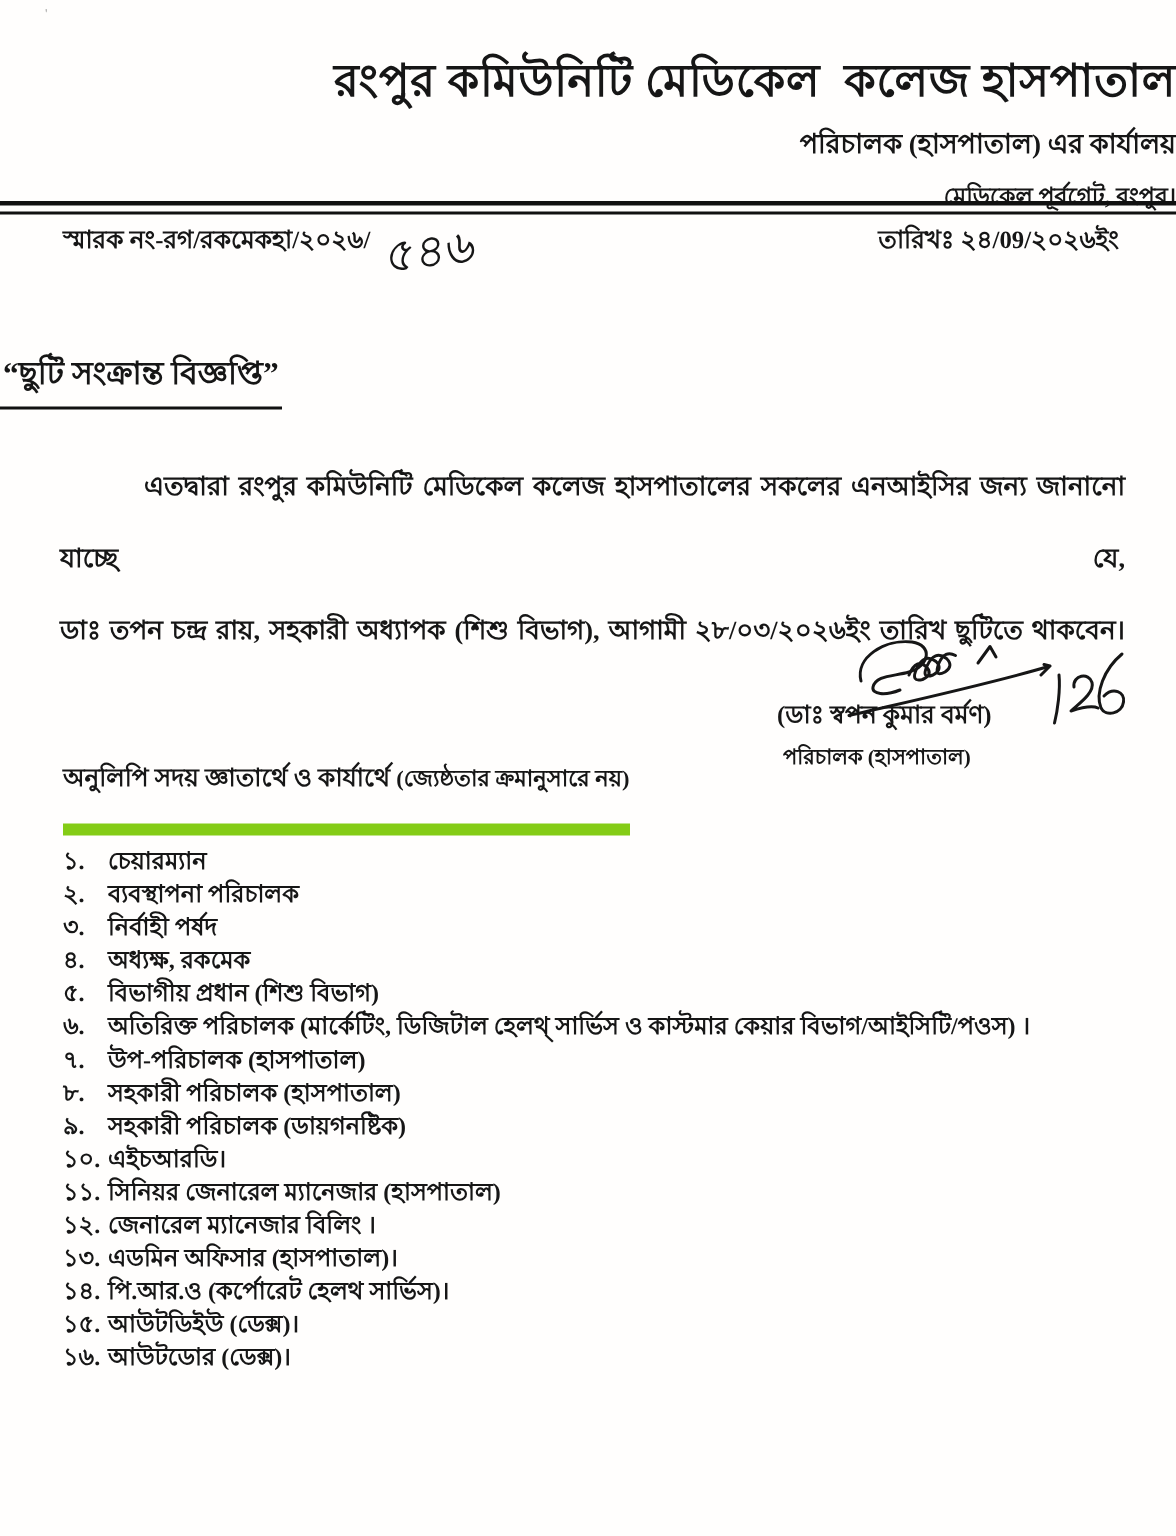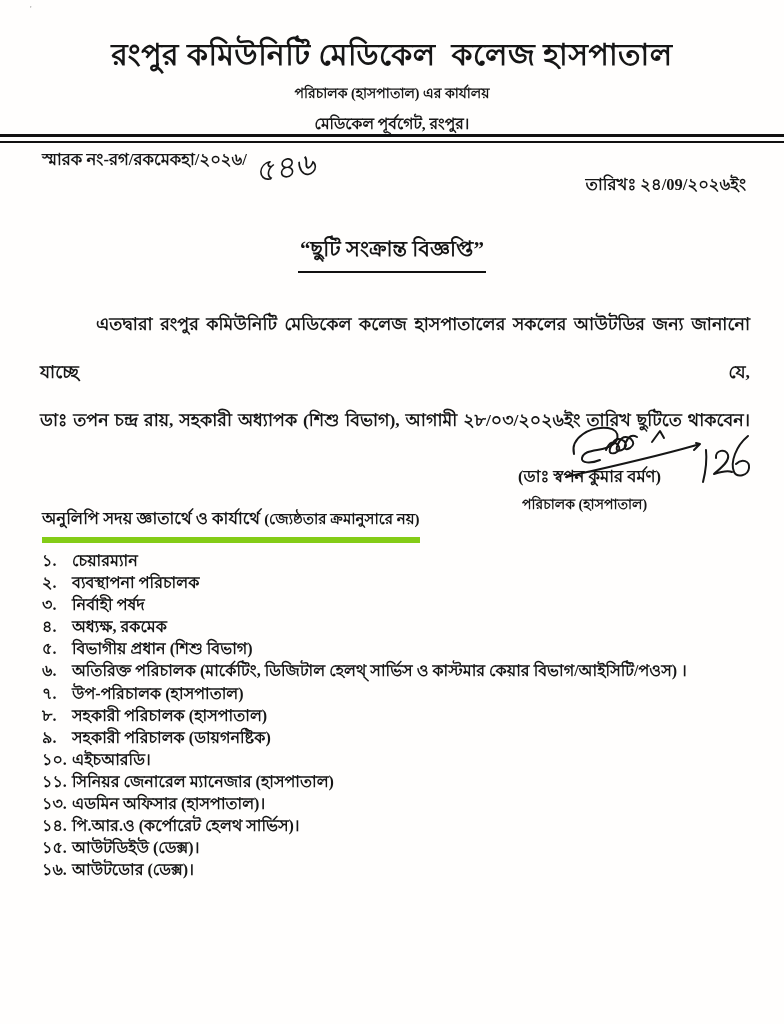--- a/index.html
+++ b/index.html
@@ -6,61 +6,61 @@
   .page{
     position:relative;
     width:784px;height:1024px;
     margin:0 auto;
     background:#fffefd;
     color:#161616;
     font-family:"Liberation Serif","DejaVu Serif",serif;
     overflow:hidden;
   }
   
-  .letterhead{position:absolute;top:38px;left:0;right:0;text-align:center;}
+  .letterhead{position:absolute;top:38px;left:0;right:0;text-align:right;}
   .org-name{font-size:30px;font-weight:800;letter-spacing:.5px;margin:0;line-height:1.15;white-space:pre;}
-  .office-line{font-size:14px;font-weight:700;margin-top:9px;}
+  .office-line{font-size:18px;font-weight:700;margin-top:9px;}
   .address-line{font-size:15.5px;font-weight:700;margin-top:6px;}
   
   .double-rule{
     position:absolute;top:134px;left:0;right:0;height:4px;
     border-top:3px solid #111;border-bottom:2px solid #111;
   }
   
   .memo-row{
     position:absolute;top:147px;left:42px;right:38px;
-    display:flex;justify-content:space-between;align-items:flex-end;
+    display:flex;justify-content:space-between;align-items:flex-start;
     font-size:16.5px;font-weight:700;
   }
   .ref-wrap{display:flex;align-items:flex-start;}
   .ref-handwritten{
     display:inline-block;font-size:31px;font-weight:500;
     transform:rotate(-7deg) skewX(-8deg);
     margin-left:10px;position:relative;top:-4px;
     font-family:"DejaVu Serif",serif;
   }
   
-  .notice-title{position:absolute;top:233px;left:0;right:0;text-align:center;}
+  .notice-title{position:absolute;top:233px;left:0;right:0;text-align:left;}
   .notice-title span{
     display:inline-block;font-size:21px;font-weight:800;
     border-bottom:2.5px solid #111;padding:0 2px 3px 2px;
   }
   
   .body-text{position:absolute;top:300px;left:40px;right:34px;font-size:17.5px;font-weight:600;}
   .body-line{line-height:48px;text-align:justify;text-align-last:justify;}
   .body-line.first{text-indent:56px;}
   
   .signature{position:absolute;top:420px;left:518px;width:246px;}
   .sig-scribble{position:absolute;left:42px;top:0;}
   .sig-name{font-size:16.5px;font-weight:700;margin-top:44px;}
   .sig-designation{font-size:14px;font-weight:700;margin-top:2px;margin-left:4px;}
   
   .distribution{position:absolute;top:506px;left:42px;right:26px;}
   .dist-heading{
-    display:inline-block;border-bottom:6px solid #84cc16;padding-bottom:4px;
+    display:inline-block;border-bottom:8px solid #84cc16;padding-bottom:16px;
     font-size:16.5px;font-weight:800;
   }
   .dist-heading .note{font-size:15px;font-weight:700;}
   .dist-list{list-style:none;margin:7px 0 0 0;padding:0;font-size:16px;font-weight:600;}
   .dist-list li{display:flex;line-height:22.1px;}
   .dist-no{width:30px;flex:0 0 30px;}
   
   .speck{position:absolute;color:#9a9a9a;font-size:9px;}
 </style>
 </head>
@@ -84,21 +84,21 @@
       <span class="ref-handwritten">৫৪৬</span>
     </div>
     <div>তারিখঃ ২৪/09/২০২৬ইং</div>
   </div>
 
   <div class="notice-title">
     <span>“ছুটি সংক্রান্ত বিজ্ঞপ্তি”</span>
   </div>
 
   <div class="body-text">
-    <div class="body-line first">এতদ্বারা রংপুর কমিউনিটি মেডিকেল কলেজ হাসপাতালের সকলের আউটডির জন্য জানানো যাচ্ছে যে,</div>
+    <div class="body-line first">এতদ্বারা রংপুর কমিউনিটি মেডিকেল কলেজ হাসপাতালের সকলের এনআইসির জন্য জানানো যাচ্ছে যে,</div>
     <div class="body-line">ডাঃ তপন চন্দ্র রায়, সহকারী অধ্যাপক (শিশু বিভাগ), আগামী ২৮/০৩/২০২৬ইং তারিখ ছুটিতে থাকবেন।</div>
   </div>
 
   <div class="signature">
     <svg class="sig-scribble" width="196" height="66" viewBox="0 0 196 66" fill="none" stroke="#161616" stroke-width="2" stroke-linecap="round" stroke-linejoin="round">
 
       <path d="M14,34 C10,18 30,6 48,8 C62,10 60,24 46,28 C36,31 24,30 22,38 C21,43 30,44 40,40"></path>
 
       <path d="M46,30 q5,-12 12,-5 q4,5 -3,8 q-8,2 -4,-7 q5,-11 13,-5 q5,5 -2,9 q-8,3 -4,-6 q5,-11 13,-5 q5,5 -1,9 q-8,4 -4,-6 q4,-9 11,-5"></path>
 
@@ -159,20 +159,24 @@
       </li>
         <li>
         <span class="dist-no">১০.</span>
         <span>এইচআরডি।</span>
       </li>
         <li>
         <span class="dist-no">১১.</span>
         <span>সিনিয়র জেনারেল ম্যানেজার (হাসপাতাল)</span>
       </li>
         <li>
+        <span class="dist-no">১২.</span>
+        <span>জেনারেল ম্যানেজার বিলিং ।</span>
+      </li>
+        <li>
         <span class="dist-no">১৩.</span>
         <span>এডমিন অফিসার (হাসপাতাল)।</span>
       </li>
         <li>
         <span class="dist-no">১৪.</span>
         <span>পি.আর.ও (কর্পোরেট হেলথ সার্ভিস)।</span>
       </li>
         <li>
         <span class="dist-no">১৫.</span>
         <span>আউটডিইউ (ডেক্স)।</span>

